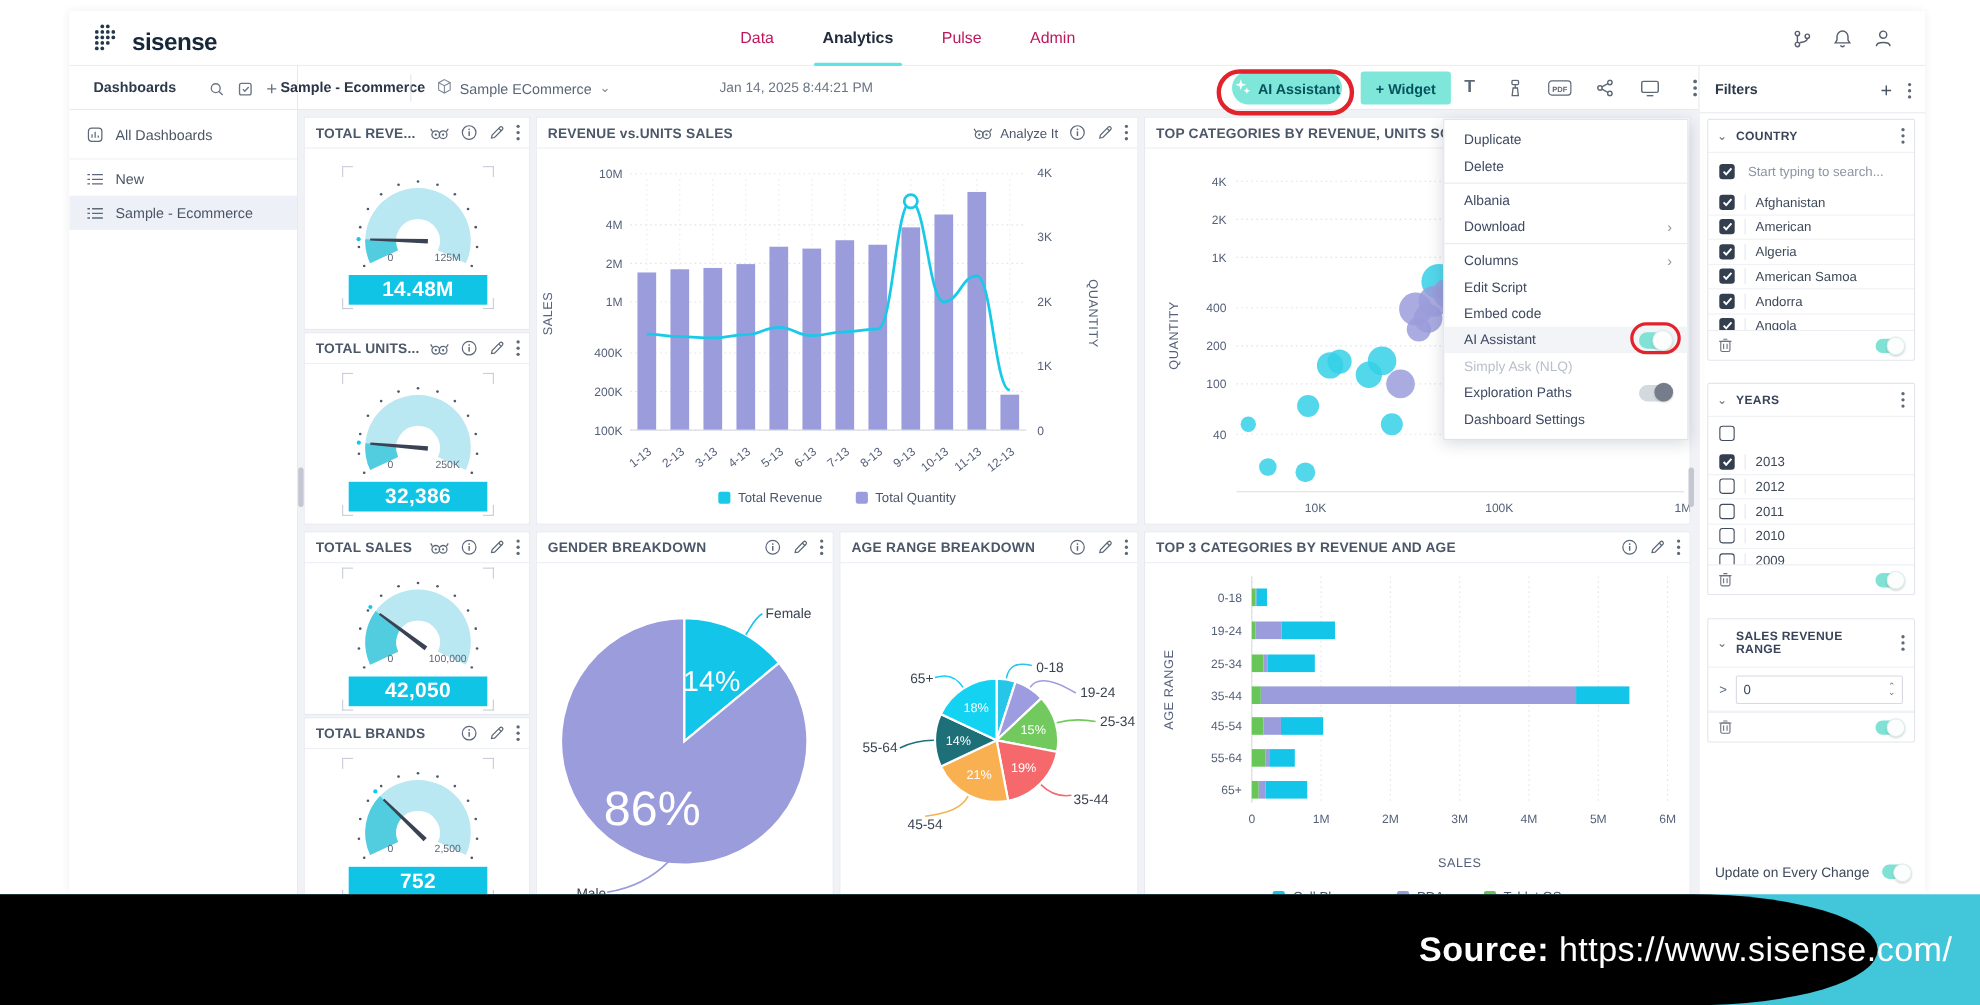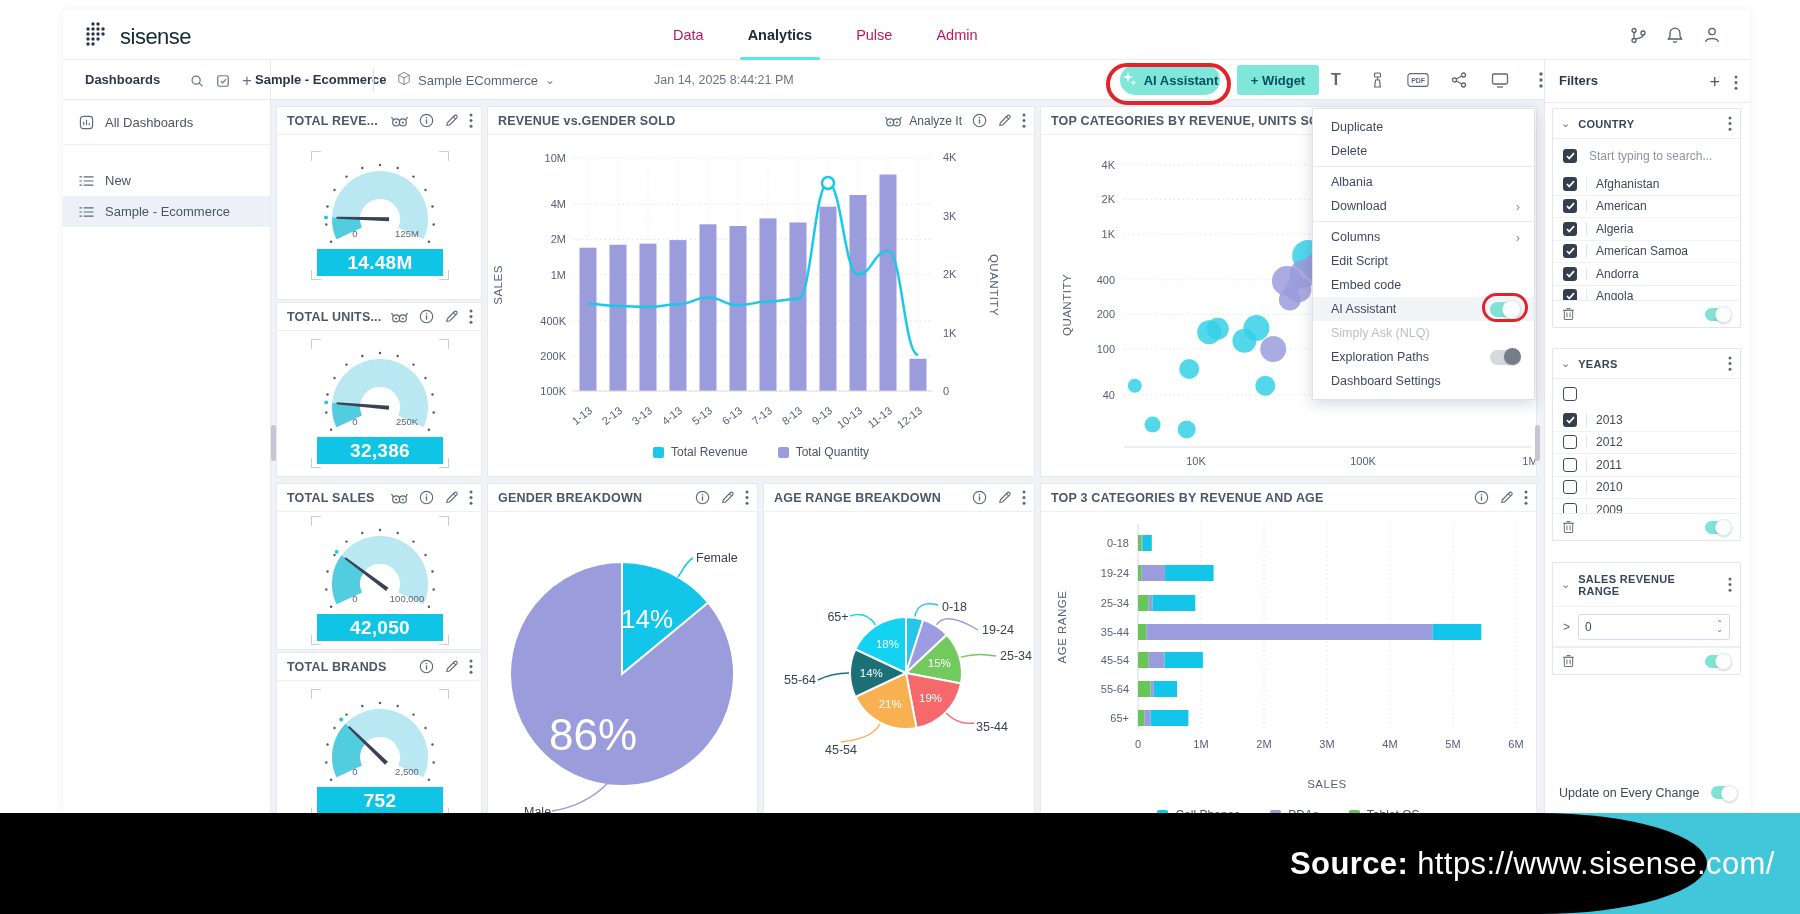--- a/index.html
+++ b/index.html
@@ -4,21 +4,21 @@
 <style>
   *{margin:0;padding:0;box-sizing:border-box}
   html,body{width:1800px;height:914px;background:#fff;overflow:hidden;
     font-family:"Liberation Sans","DejaVu Sans",sans-serif;color:#3e4959}
   .canvas{position:relative;width:1800px;height:914px;background:#fff}
   .app{position:absolute;left:63px;top:10px;width:1687px;height:803px;background:#fff;
     box-shadow:0 0 8px rgba(40,50,80,.08);overflow:hidden}
   
   .topbar{position:absolute;left:0;top:0;width:1687px;height:50px;background:#fff;border-bottom:1px solid #ececf2}
   .logo{position:absolute;left:22px;top:11px;display:flex;align-items:center;gap:9px}
-  .logo-text{font-size:22px;font-weight:400;color:#17273a;letter-spacing:-.5px}
+  .logo-text{font-size:22px;font-weight:700;color:#17273a;letter-spacing:-.5px}
   .tabs{position:absolute;left:610px;top:0;height:50px;display:flex;align-items:center;gap:44px}
   .tab{position:relative;height:50px;display:flex;align-items:center;font-size:14.5px;color:#be185d;cursor:pointer}
   .tab.active{color:#222c3d;font-weight:700}
   .tab.active::after{content:"";position:absolute;left:-8px;right:-8px;bottom:0;height:3px;background:#5fe3e5;border-radius:2px}
   .topicons{position:absolute;right:28px;top:0;height:50px;display:flex;align-items:center;gap:17px}
   .ticon{width:20px;height:20px;display:flex;align-items:center;justify-content:center;cursor:pointer}
   
   .subheader{position:absolute;left:0;top:50px;width:1481px;height:40px;background:#fff;border-bottom:1px solid #e7e9f0}
   .sb-head{position:absolute;left:0;top:0;width:208px;height:40px;border-right:1px solid #e7e9f0}
   .sb-title{position:absolute;left:22px;top:12px;font-size:13px;font-weight:700;color:#2c3a4d}
@@ -30,21 +30,21 @@
   .btn-ai{position:absolute;left:1057px;top:5px;width:100px;height:30px;background:#7fe7da;border-radius:15px;
      display:flex;align-items:center;justify-content:center;gap:6px;font-size:13px;font-weight:700;color:#07515e;cursor:pointer}
   .btn-widget{position:absolute;left:1174px;top:5px;width:82px;height:30px;background:#7fe7da;border-radius:3px;
      display:flex;align-items:center;justify-content:center;font-size:13px;font-weight:700;color:#07515e;cursor:pointer}
   .tb-icons{position:absolute;left:1262px;top:0;height:40px;display:flex;align-items:center;gap:19px}
   .tbi{width:22px;height:22px;display:flex;align-items:center;justify-content:center;cursor:pointer;color:#5d6878}
   
   .sidebar{position:absolute;left:0;top:90px;width:208px;height:713px;background:#fff;border-right:1px solid #e7e9f0}
   .sb-item{position:relative;height:31px;display:flex;align-items:center;gap:11px;padding-left:16px;font-size:13px;color:#4b5565;cursor:pointer}
   .sb-item.sel{background:#edf0f6}
-  .sb-item.first{height:45px;border-bottom:1px solid #eef0f5;margin-bottom:20px}
+  .sb-item.first{height:45px;border-bottom:1px solid #eef0f5;margin-bottom:2px}
   
   .dashboard{position:absolute;left:208px;top:90px;width:1273px;height:713px;background:#f1f2f6;overflow:hidden}
   .widget{position:absolute;background:#fff;border:1px solid #e7e9f1}
   .whead{position:relative;height:28px;border-bottom:1px solid #edeff5;display:flex;align-items:center;padding:0 8px 0 10px}
   .wtitle{font-size:12.5px;font-weight:600;color:#4b5768;letter-spacing:.2px;white-space:nowrap;overflow:hidden}
   .wicons{margin-left:auto;display:flex;align-items:flex-end;gap:10px}
   .wi{display:flex;align-items:center;justify-content:center;cursor:pointer}
   .analyze-lbl{font-size:12px;color:#4a5568;margin-left:-4px;cursor:pointer}
   .wbody{position:relative;overflow:hidden}
   svg text.tick{font-size:11px;fill:#55607a;font-family:"Liberation Sans",sans-serif}
@@ -421,21 +421,21 @@
                 </g>
                 <text x="38" y="82" text-anchor="middle" class="gmin">0</text>
                 <text x="90" y="82" text-anchor="middle" class="gmin">250K</text>
               </svg>
     <div class="gband">32,386</div></div>
           </div>
       </div>
 
       <div class="widget" style="left:216px;top:6px;width:548px;height:371px">
         <div class="whead">
-          <span class="wtitle">REVENUE vs.GENDER SOLD</span>
+          <span class="wtitle">REVENUE vs.UNITS SALES</span>
           <span class="wicons">
             <span class="wi">
                 <svg width="19" height="14" viewBox="0 0 20 14" fill="none" stroke="#5d6878" stroke-width="1.2">
                   <circle cx="6.5" cy="8.5" r="3.7"></circle>
                   <circle cx="13.5" cy="8.5" r="3.7"></circle>
                   <path d="M10.1 8.5 h-.2 M3.3 5.6 L1.6 2.8 M16.7 5.6 L18.4 2.8"></path>
                   <circle cx="6.5" cy="8.5" r="1.1" fill="#5d6878" stroke="none"></circle>
                   <circle cx="13.5" cy="8.5" r="1.1" fill="#5d6878" stroke="none"></circle>
                 </svg>
               </span>

